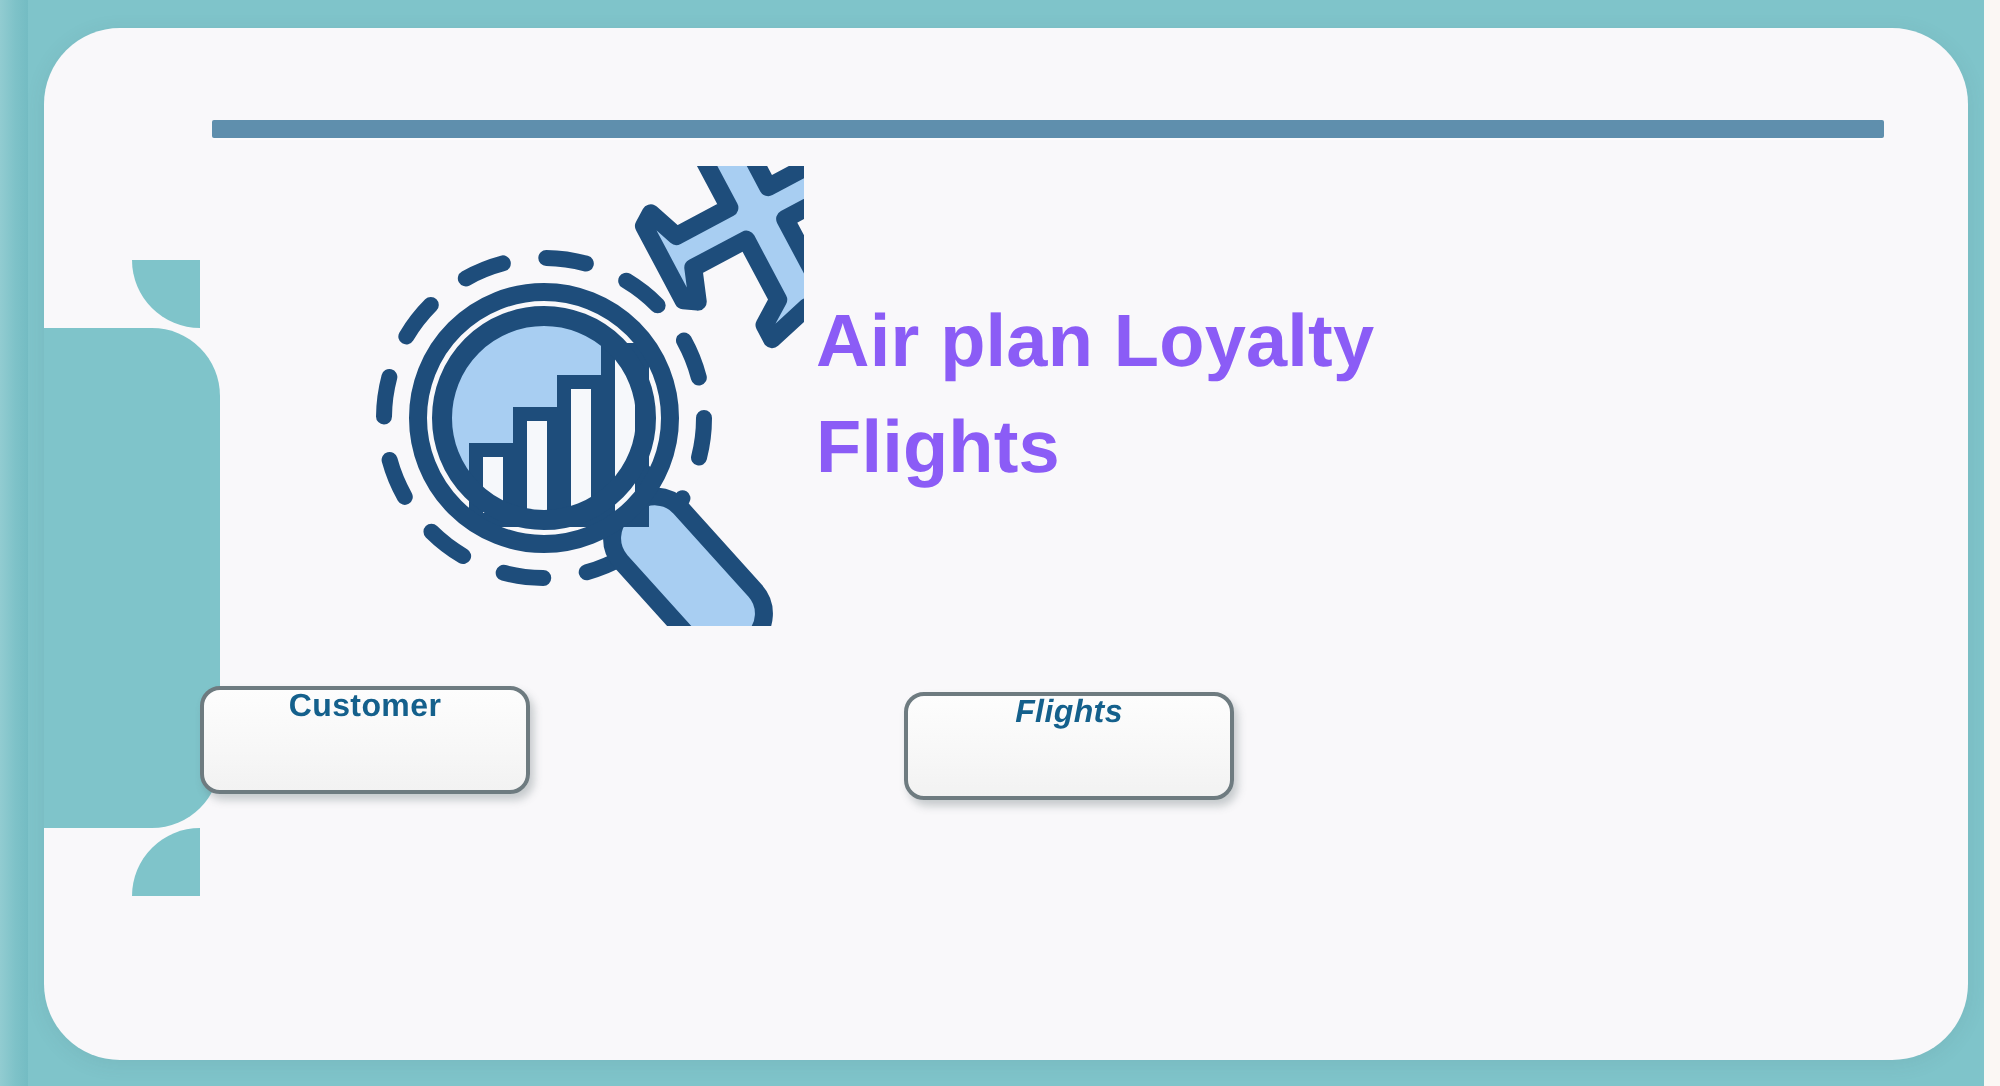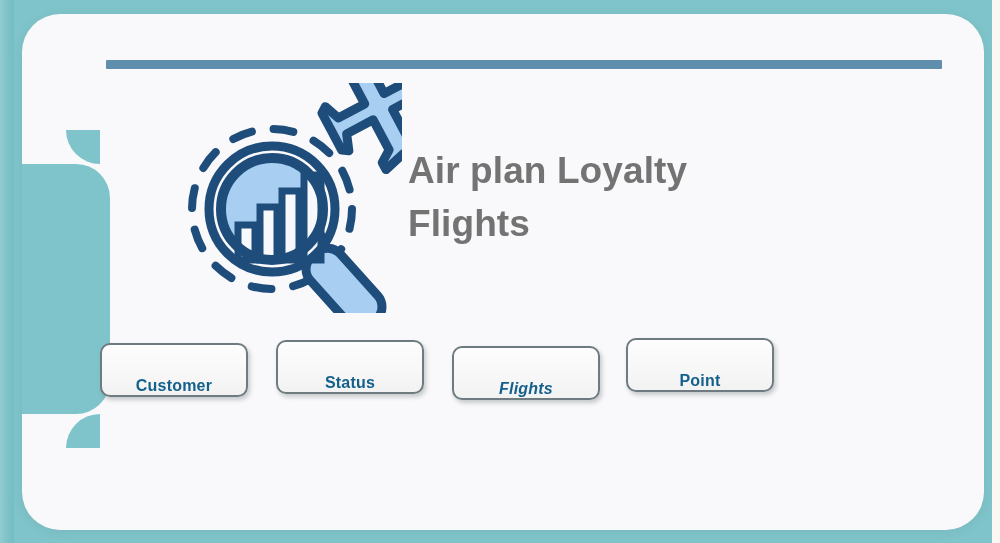--- a/index.html
+++ b/index.html
@@ -123,45 +123,45 @@
   .brand-logo {
     width: 230px;
     height: 230px;
     flex: 0 0 230px;
   }
 
   .hero-title {
     font-size: 37px;
     font-weight: bold;
     line-height: 1.42;
-    color: #737373;
+    color: #8b5cf6;
     letter-spacing: 0.1px;
     margin-left: 6px;
     max-width: 330px;
   }
 
   
   .nav-row {
     position: absolute;
     left: 78px;
     top: 318px;
     width: 870px;
     height: 80px;
   }
 
   .nav-btn {
     position: absolute;
-    width: 148px;
+    width: 165px;
     height: 54px;
     background: linear-gradient(to bottom, #fdfdfd 0%, #f7f7f7 60%, #f2f2f2 100%);
     border: 2px solid #6e7b80;
     border-radius: 10px;
     box-shadow: 2px 3px 4px rgba(80,95,100,0.30);
     display: flex;
-    align-items: flex-end;
+    align-items: flex-start;
     justify-content: center;
     cursor: pointer;
     user-select: none;
   }
 
   .nav-btn-label {
     font-size: 16px;
     font-weight: bold;
     color: #14608c;
     letter-spacing: 0.2px;
@@ -257,25 +257,19 @@
       <div class="hero-title">
         <span>Air plan Loyalty</span><br>
         <span>Flights</span>
       </div>
     </div>
 
     <div class="nav-row">
       <div class="nav-btn i0">
         <span class="nav-btn-label">Customer</span>
       </div>
-      <div class="nav-btn i1">
-        <span class="nav-btn-label">Status</span>
-      </div>
       <div class="nav-btn i2">
         <span class="nav-btn-label">Flights</span>
       </div>
-      <div class="nav-btn i3">
-        <span class="nav-btn-label">Point</span>
-      </div>
     </div>
 
   </div>
 </div>
 
 </body></html>

